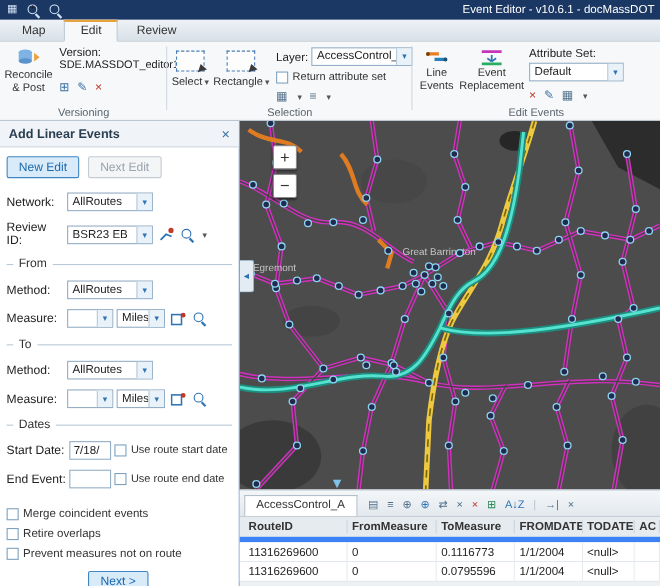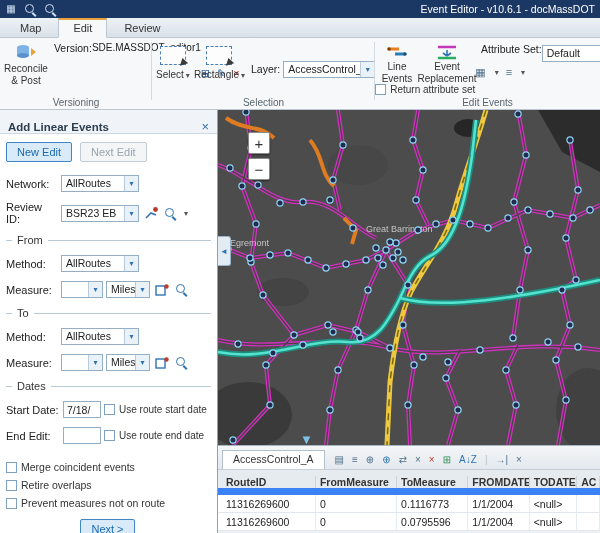--- a/index.html
+++ b/index.html
@@ -34,21 +34,21 @@
   .ribbon{position:absolute;top:38px;left:0;right:0;height:72px;background:#f7f8f9;
           border-bottom:1px solid #bcc7d2;display:flex;box-sizing:border-box}
   .group{position:relative;height:100%;padding:3px 2px 13px;box-sizing:border-box;flex:none}
   .group-label{position:absolute;bottom:1px;left:0;right:0;text-align:center;
                font-size:10px;color:#5a6570}
   .gsep{position:absolute;right:0;top:4px;height:58px;width:1px;background:#d3dae1}
   .grow{display:flex;height:100%}
   .bigbtn{display:flex;flex-direction:column;align-items:center;padding:2px 2px;
           font-size:10px;text-align:center;color:#333}
   .blabel{line-height:1.15}
-  .vcol{display:flex;flex-direction:row;padding:1px 4px;font-size:10.5px;white-space:nowrap}
+  .vcol{display:flex;flex-direction:column;padding:1px 4px;font-size:10.5px;white-space:nowrap}
   .icorow{display:flex;gap:7px;margin-top:9px;align-items:center}
   .sico{font-size:11px;color:#3a6ea5;line-height:12px}
   .sico.red{color:#c0392b}
   .sico.gray{color:#51708a}
   .car{font-size:8px;color:#555;margin-left:2px}
   .dashbox{width:24px;height:17px;border:1.4px dashed #4a7fb5;display:inline-block;
            margin:3px 0 4px;position:relative;background:#fdfdfd}
   .dashbox::after{content:"";position:absolute;right:-3px;bottom:-3px;width:0;height:0;
                   border-left:7px solid #3b3b3b;border-top:3px solid transparent;
                   border-bottom:5px solid transparent;transform:rotate(18deg)}
@@ -61,21 +61,21 @@
   .ddcar{width:13px;border-left:1px solid #b7cbdc;background:#e9f1f9;color:#2e74b5;
          font-size:8px;display:flex;align-items:center;justify-content:center;flex:none}
   .chk{width:11px;height:11px;border:1px solid #7da2c1;background:#fff;display:inline-block;
        flex:none;box-sizing:border-box}
   .chkrow{display:flex;align-items:flex-end;gap:4px;font-size:10.5px;color:#333}
 
   
   .panel{position:absolute;top:110px;left:0;width:218px;bottom:0;background:#fff;
          border-right:1px solid #7aa7cc;box-sizing:border-box;display:flex;flex-direction:column}
   .panel-hd{height:23px;background:#f0f4f8;border-bottom:1px solid #cdd9e3;display:flex;
-            align-items:flex-end;padding:0 8px;flex:none}
+            align-items:center;padding:0 8px;flex:none}
   .panel-title{font-size:11.5px;font-weight:bold;color:#2b3e50}
   .panel-x{margin-left:auto;color:#3a6ea5;font-size:13px;line-height:13px}
   .panel-bd{padding:8px 6px;flex:1;overflow:hidden}
   .btnrow{display:flex;gap:8px;margin-bottom:13px}
   .btn{border:1px solid #3f86c4;color:#1a6aad;background:#fff;padding:3px 10px;
        font-size:11px;border-radius:2px}
   .btn.disabled{border-color:#c3cbd2;color:#9aa4ad;background:#f3f5f7}
   .btn.primary{background:#d9eaf8}
   .frow{display:flex;align-items:center;margin-bottom:9px;gap:3px}
   .flbl{width:52px;flex:none;font-size:11px;color:#222}
@@ -105,22 +105,22 @@
   
   .tpanel{position:absolute;left:218px;top:445px;right:0;bottom:0;background:#eef1f4;
           border-top:1px solid #a9b6c2;box-sizing:border-box}
   .ttabs{height:23px;display:flex;align-items:flex-end;padding:2px 4px 0;gap:8px;
          background:linear-gradient(#f4f6f8,#e3e9ee);box-sizing:border-box}
   .ttab{background:#fff;border:1px solid #b3bfca;border-bottom:none;padding:2px 10px 4px;
         font-size:10.5px;color:#333;flex:none}
   .ttoolbar{display:flex;align-items:center;gap:8px;padding:0 2px 4px}
   .ticon{font-size:10px;line-height:11px;white-space:nowrap}
   .tsep{color:#b9c3cc;font-size:10px}
-  .thead{display:flex;background:#e6ebef;border-top:1px solid #c6cfd7;border-bottom:7px solid #3b82f6;
-         height:18px;align-items:flex-end;padding-left:4px}
+  .thead{display:flex;background:#e6ebef;border-top:1px solid #c6cfd7;border-bottom:5px solid #3b82f6;
+         height:18px;align-items:center;padding-left:4px}
   .th{font-size:10.5px;font-weight:bold;color:#333;padding:0 4px;box-sizing:border-box;
       border-right:1px solid #cdd5dc;display:flex;align-items:center;white-space:nowrap;overflow:hidden}
   .tbody .tr{display:flex;background:#fff;border-bottom:1px solid #e1e7ec;height:17px;
              align-items:stretch;padding-left:4px}
   .td{font-size:10.5px;color:#222;padding:0 4px;box-sizing:border-box;border-right:1px solid #e6ebf0;
       display:flex;align-items:center;white-space:nowrap;overflow:hidden}
 </style>
 </head>
 <body>
 
@@ -346,21 +346,21 @@
         <span class="flbl" style="width:54px">Start Date:</span>
         <div class="inp" style="width:38px">
           <span>7/18/</span>
         </div>
         <label class="chkrow">
           <span class="chk"></span>
           <span style="font-size:10px">Use route start date</span>
         </label>
       </div>
       <div class="frow">
-        <span class="flbl" style="width:54px">End Edit:</span>
+        <span class="flbl" style="width:54px">End Event:</span>
         <div class="inp" style="width:38px">
           <span></span>
         </div>
         <label class="chkrow">
           <span class="chk"></span>
           <span style="font-size:10px">Use route end date</span>
         </label>
       </div>
 
       <div style="height:8px"></div>

